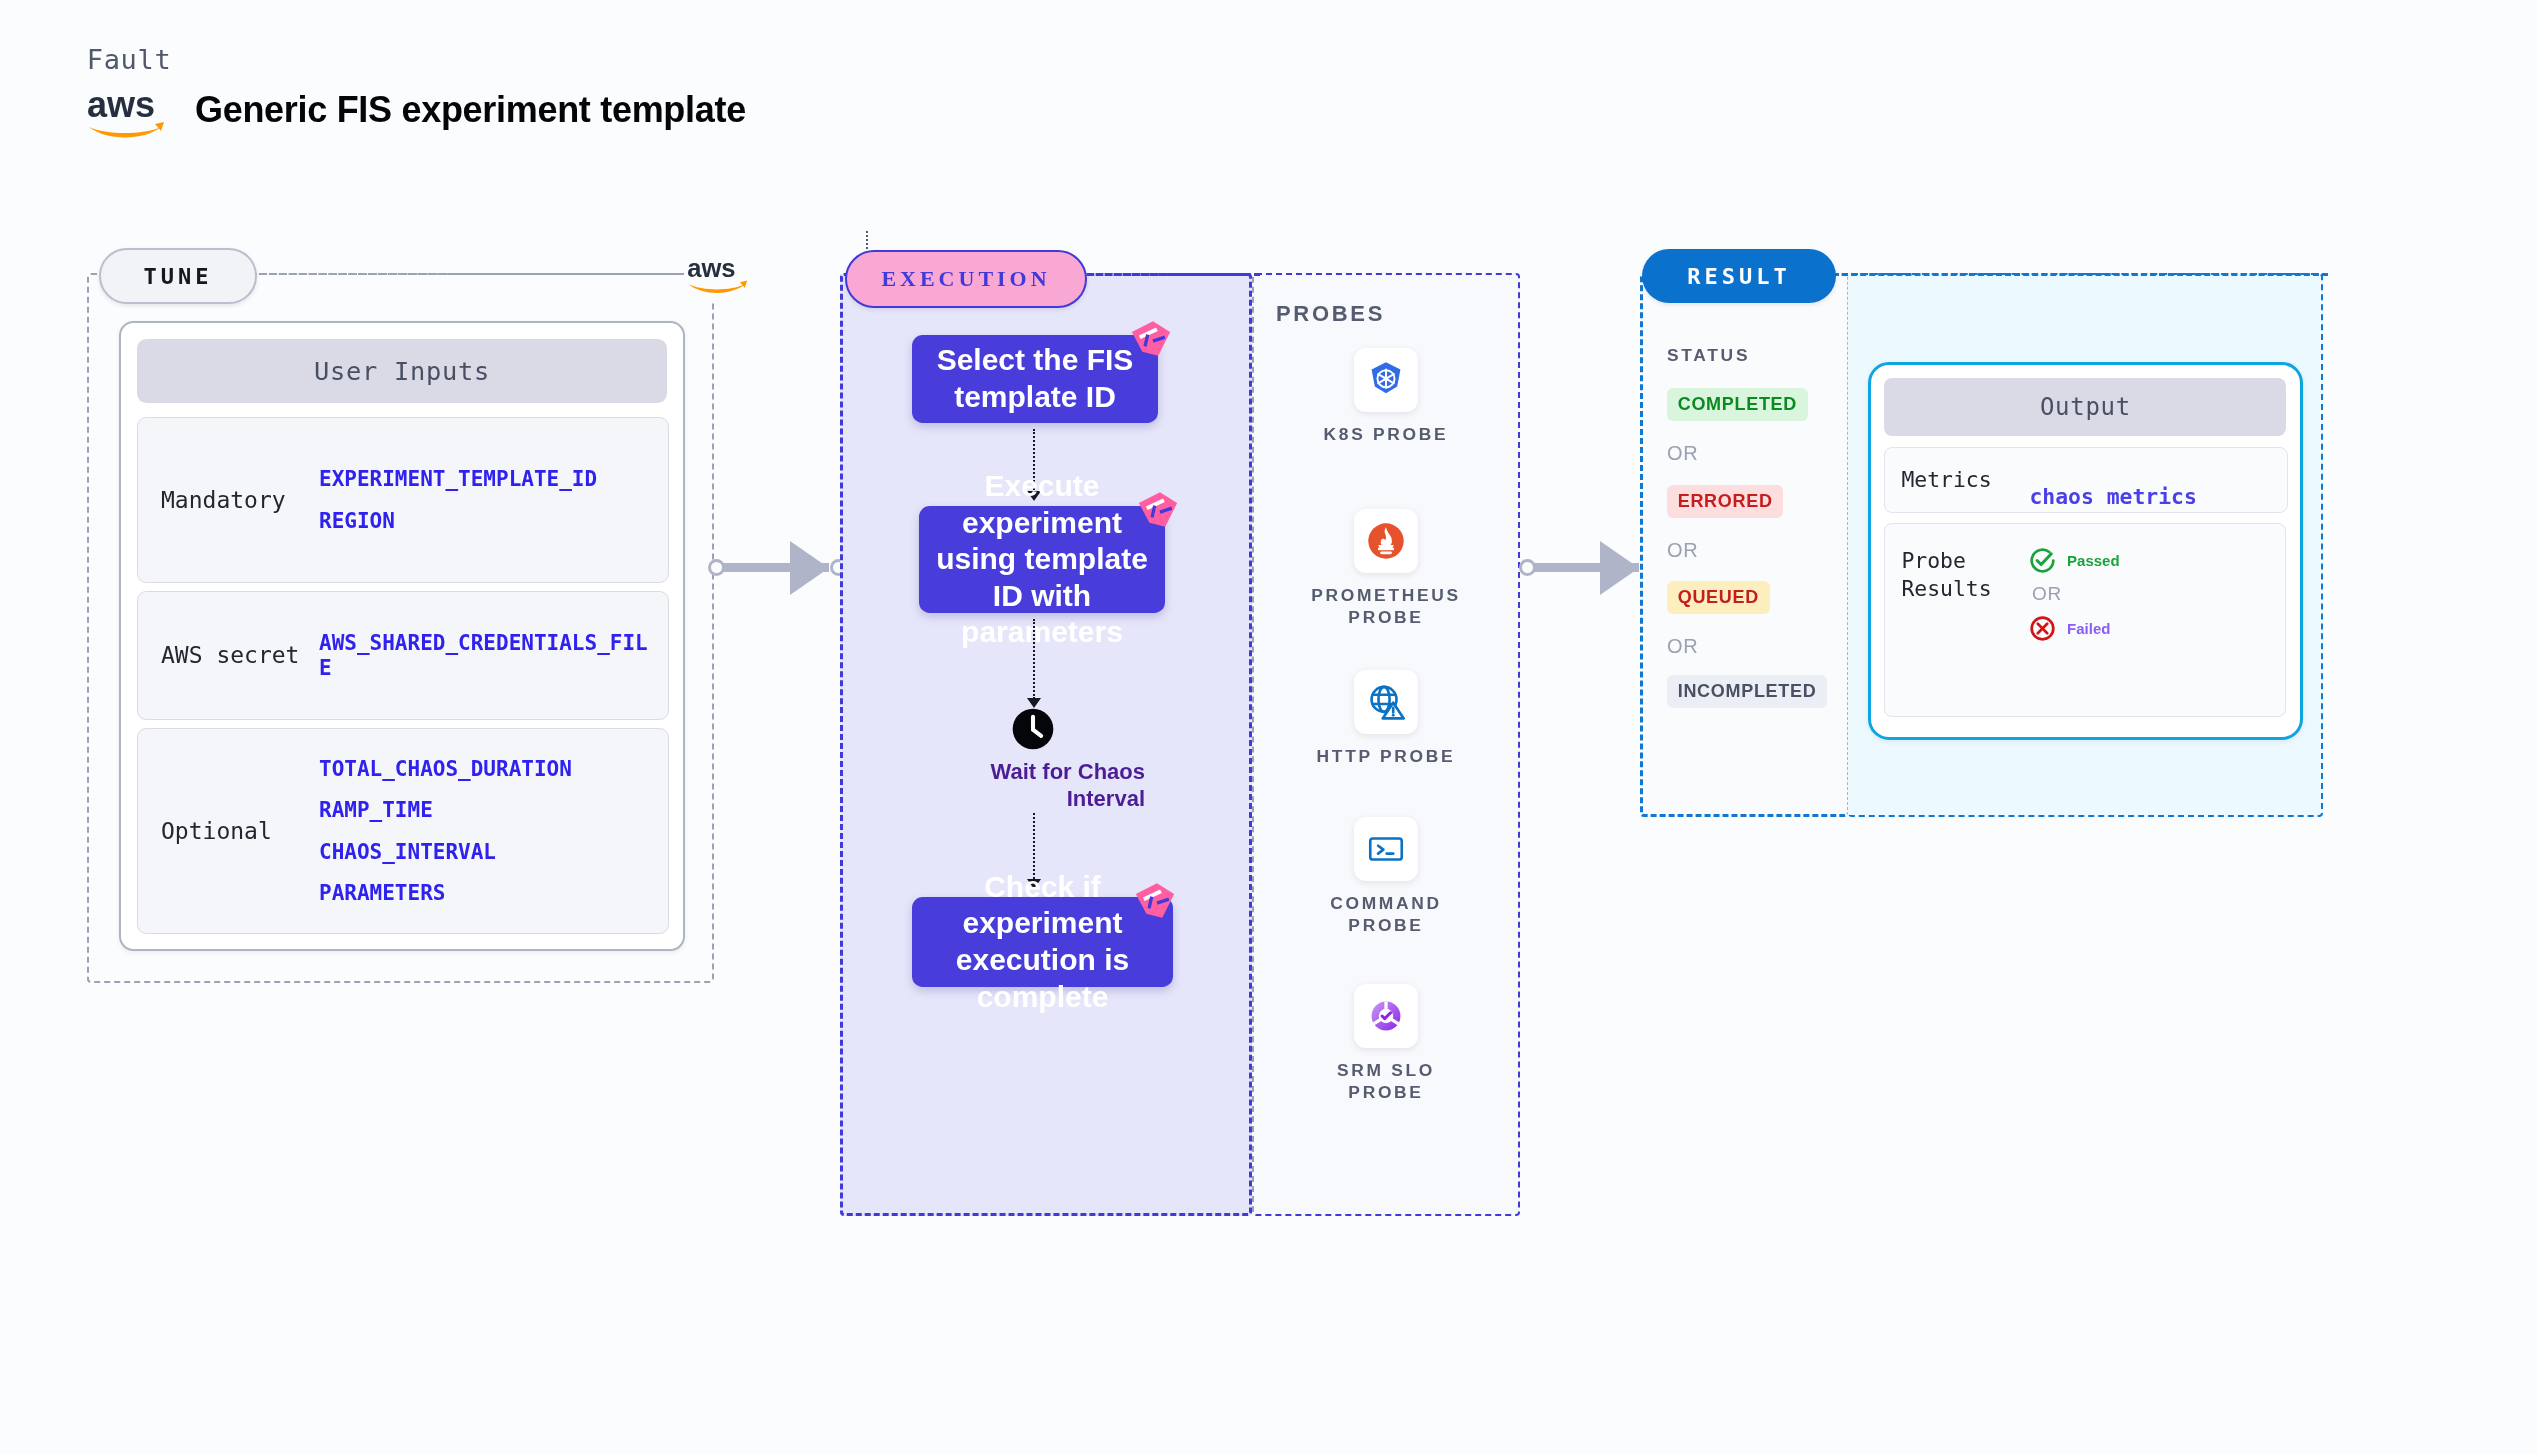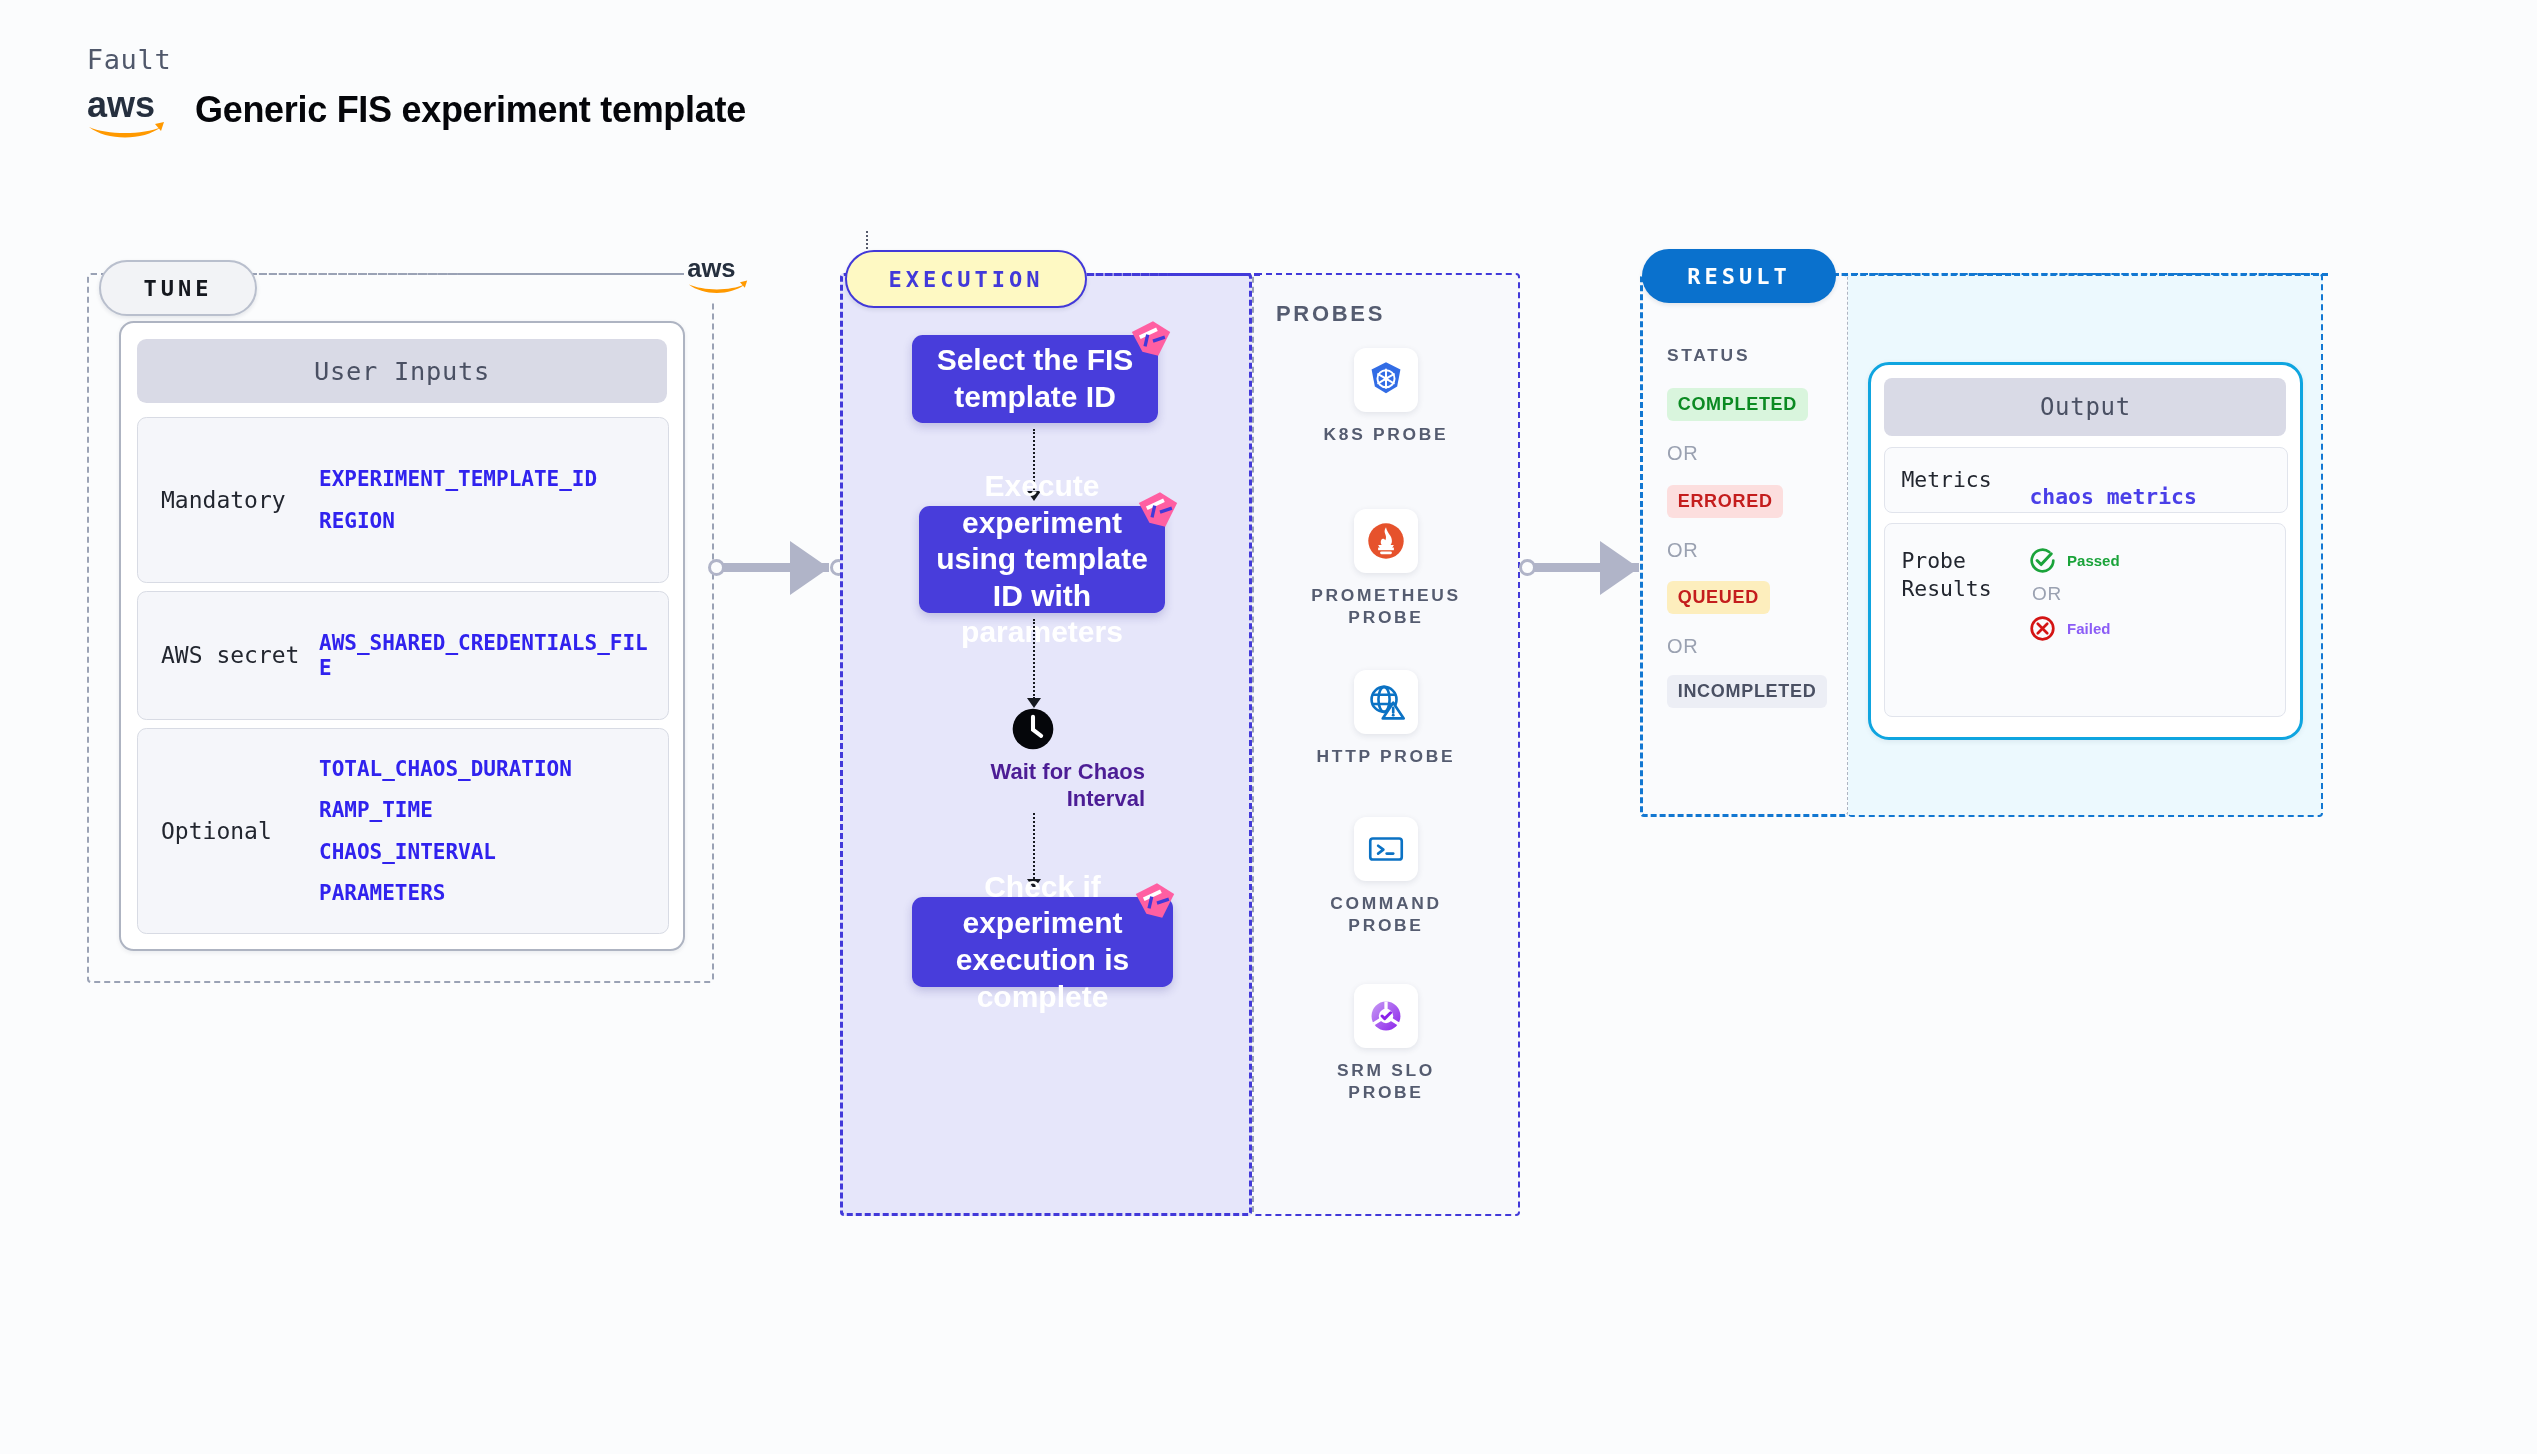--- a/index.html
+++ b/index.html
@@ -33,21 +33,21 @@
     font-weight:bold;letter-spacing:4px;
     box-shadow:0 2px 4.7px rgba(20,25,60,.10);
   }
 
   
   #tune-region{
     left:87px;top:273px;width:623px;height:706px;
     border:2px dashed #9aa2b5;border-radius:4px;background:transparent;
   }
   #tune-pill{
-    left:99px;top:260px;width:154px;height:52px;
+    left:99px;top:248px;width:154px;height:52px;
     background:#f2f3f6;border:2px solid #b9bfcd;color:#15181f;font-size:22px;
   }
   #tune-dash{
     left:249px;top:273px;width:442px;height:0;
     border-top:2.7px dashed #9aa2b5;
   }
   #aws-mark{
     left:684px;top:248px;width:80px;height:54px;background:#fbfcfd;
   }
   #tune-card{
@@ -88,21 +88,21 @@
     background:#e6e6fa;border:3.3px dashed #4239d9;border-radius:4px;
     box-sizing:border-box;
   }
   #probes-region{
     left:1252px;top:273px;width:268px;height:943px;
     background:#f8f9fc;border:2px dashed #4239d9;border-left:2px dashed #9aa2b5;
     border-radius:4px;box-sizing:border-box;
   }
   #exec-pill{
     left:845px;top:250px;width:238px;height:54px;
-    background:#fef9c3;border:2.7px solid #4239d9;color:#4239d9;font-size:22px;
+    background:#f9a8d4;border:2.7px solid #4239d9;color:#4239d9;font-size:22px;font-family:Liberation Serif, serif;
   }
   #exec-dash{
     left:1079px;top:273px;width:181px;height:0;
     border-top:3.3px dashed #4239d9;
   }
   #exec-tick{
     left:866px;top:231px;width:0;height:42px;
     border-left:2px dotted #555a6b;
   }
   #probes-title{

